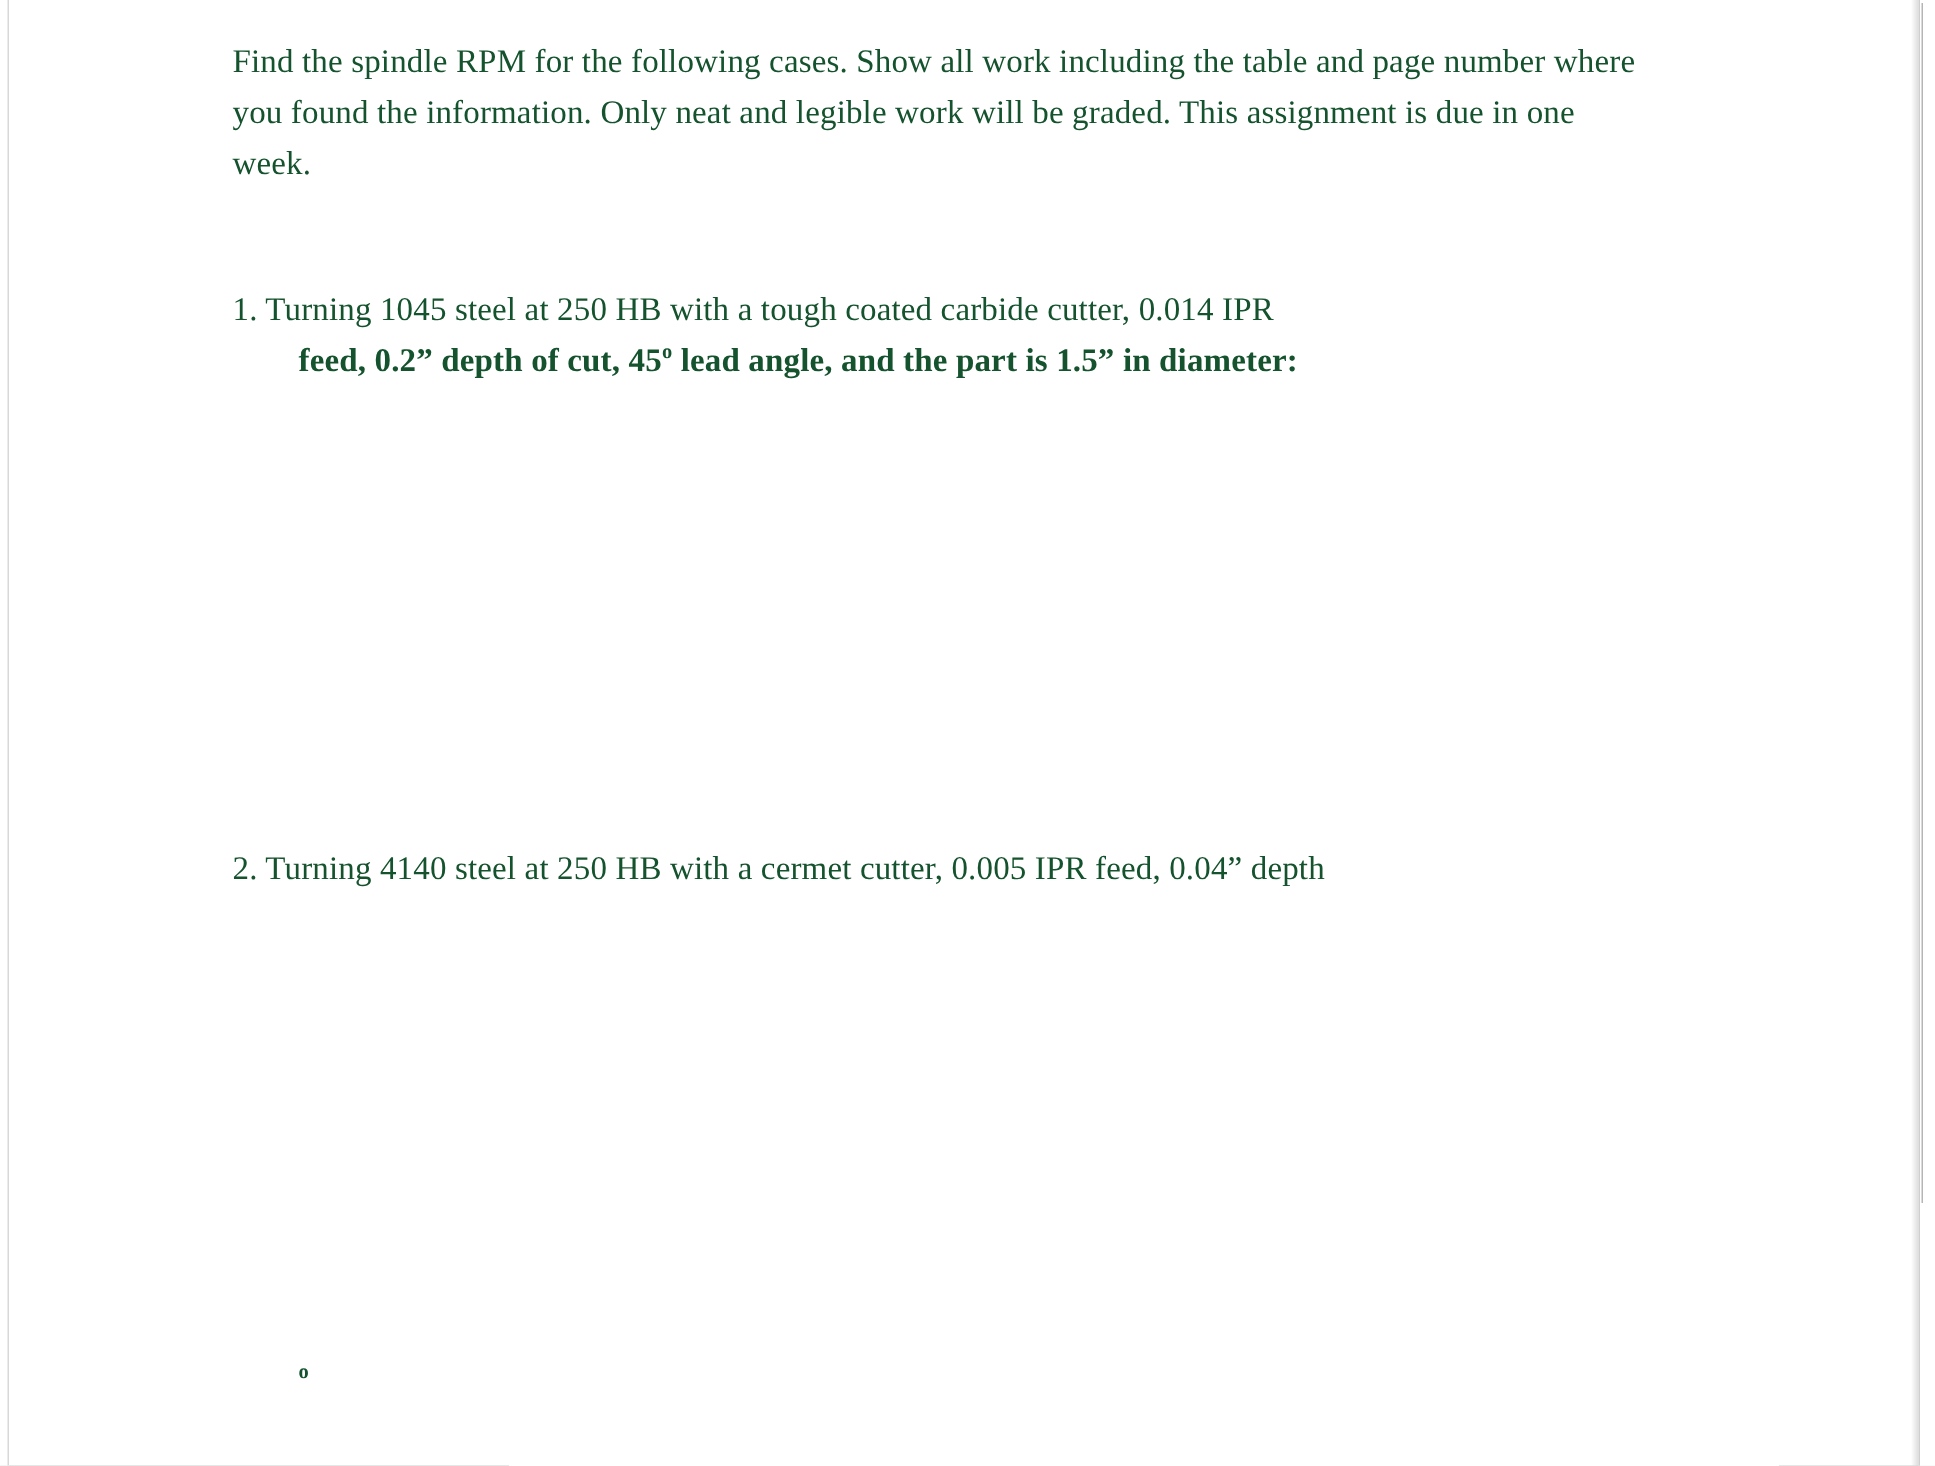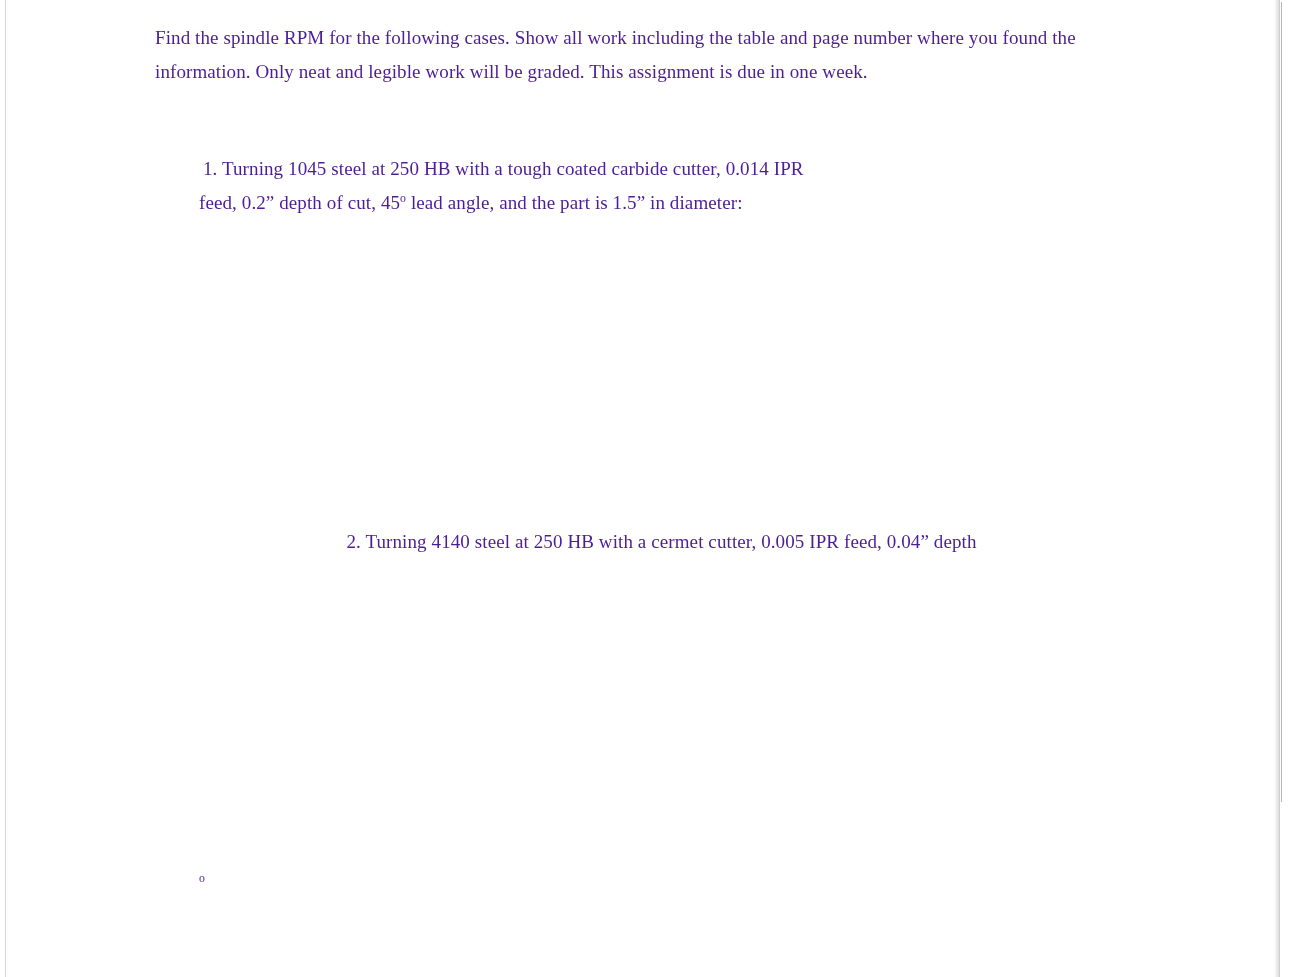--- a/index.html
+++ b/index.html
@@ -65,43 +65,43 @@
     background: #ffffff;
     border-left: 1px solid #b5b5b5;
   }
   .content {
     position: absolute;
     left: 155px;
     top: 0;
     width: 990px;
   }
   .para {
-    font-size: 19px;
+    font-size: 22px;
     line-height: 34px;
-    color: #4c1d95;
+    color: #14532d;
     letter-spacing: 0.1px;
   }
   .intro {
     padding-top: 2px;
     width: 945px;
   }
   .problem {
     position: relative;
     padding-left: 0;
   }
   .problem-line {
     display: block;
-    margin-left: 48px;
   }
   .indent {
     padding-left: 44px;
     display: block;
+    font-weight: bold;
   }
   .q1 { margin-top: 63px; }
-  .q2 { margin-top: 305px; text-align: center; }
+  .q2 { margin-top: 305px; }
   .q3 { margin-top: 307px; }
   .w2 { width: 965px; }
   sup.deg {
     font-size: 0.62em;
     vertical-align: super;
     line-height: 0;
   }
 </style>
 </head>
 <body>

